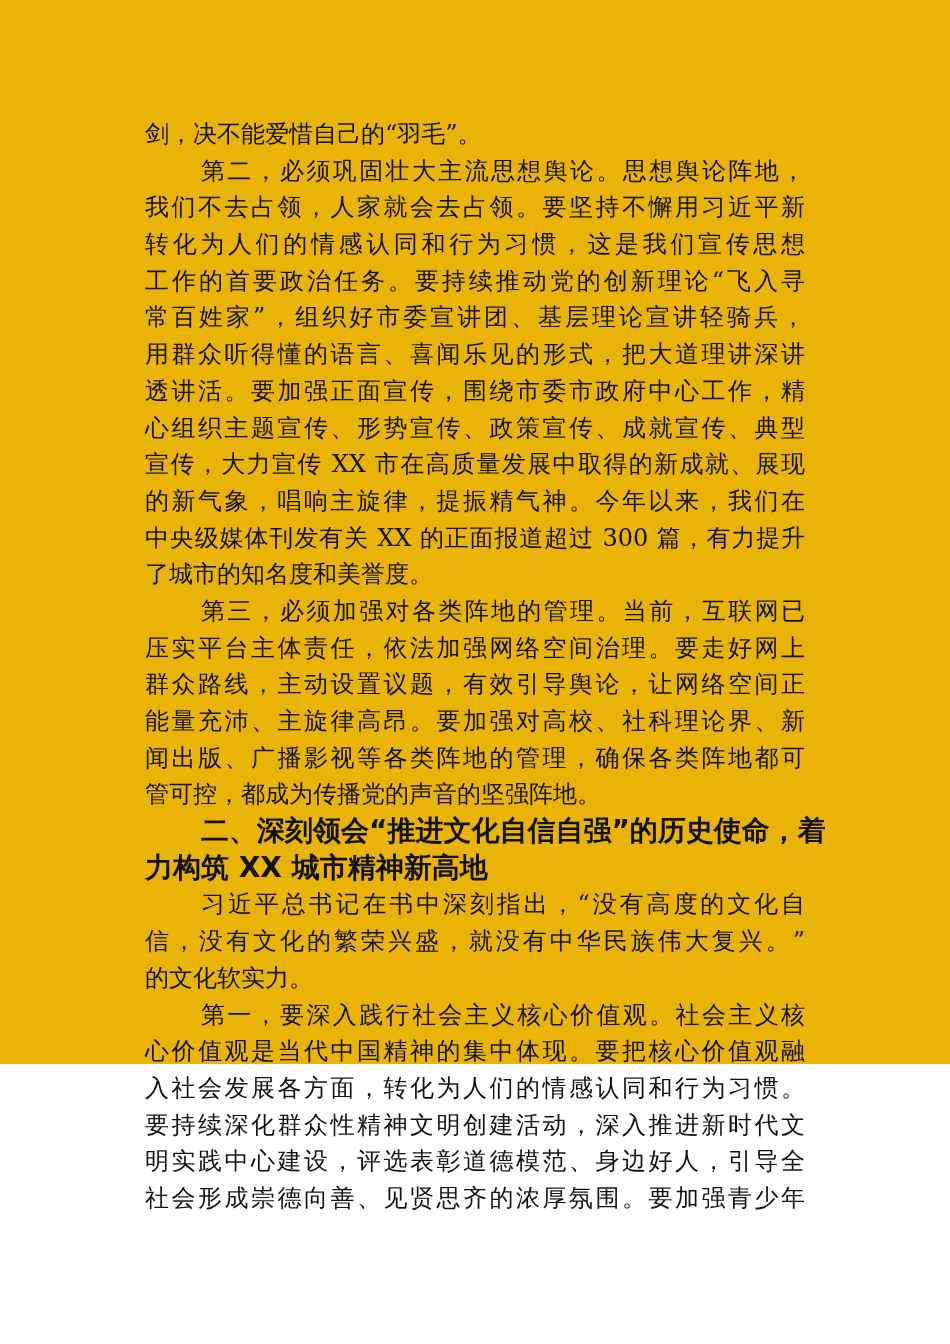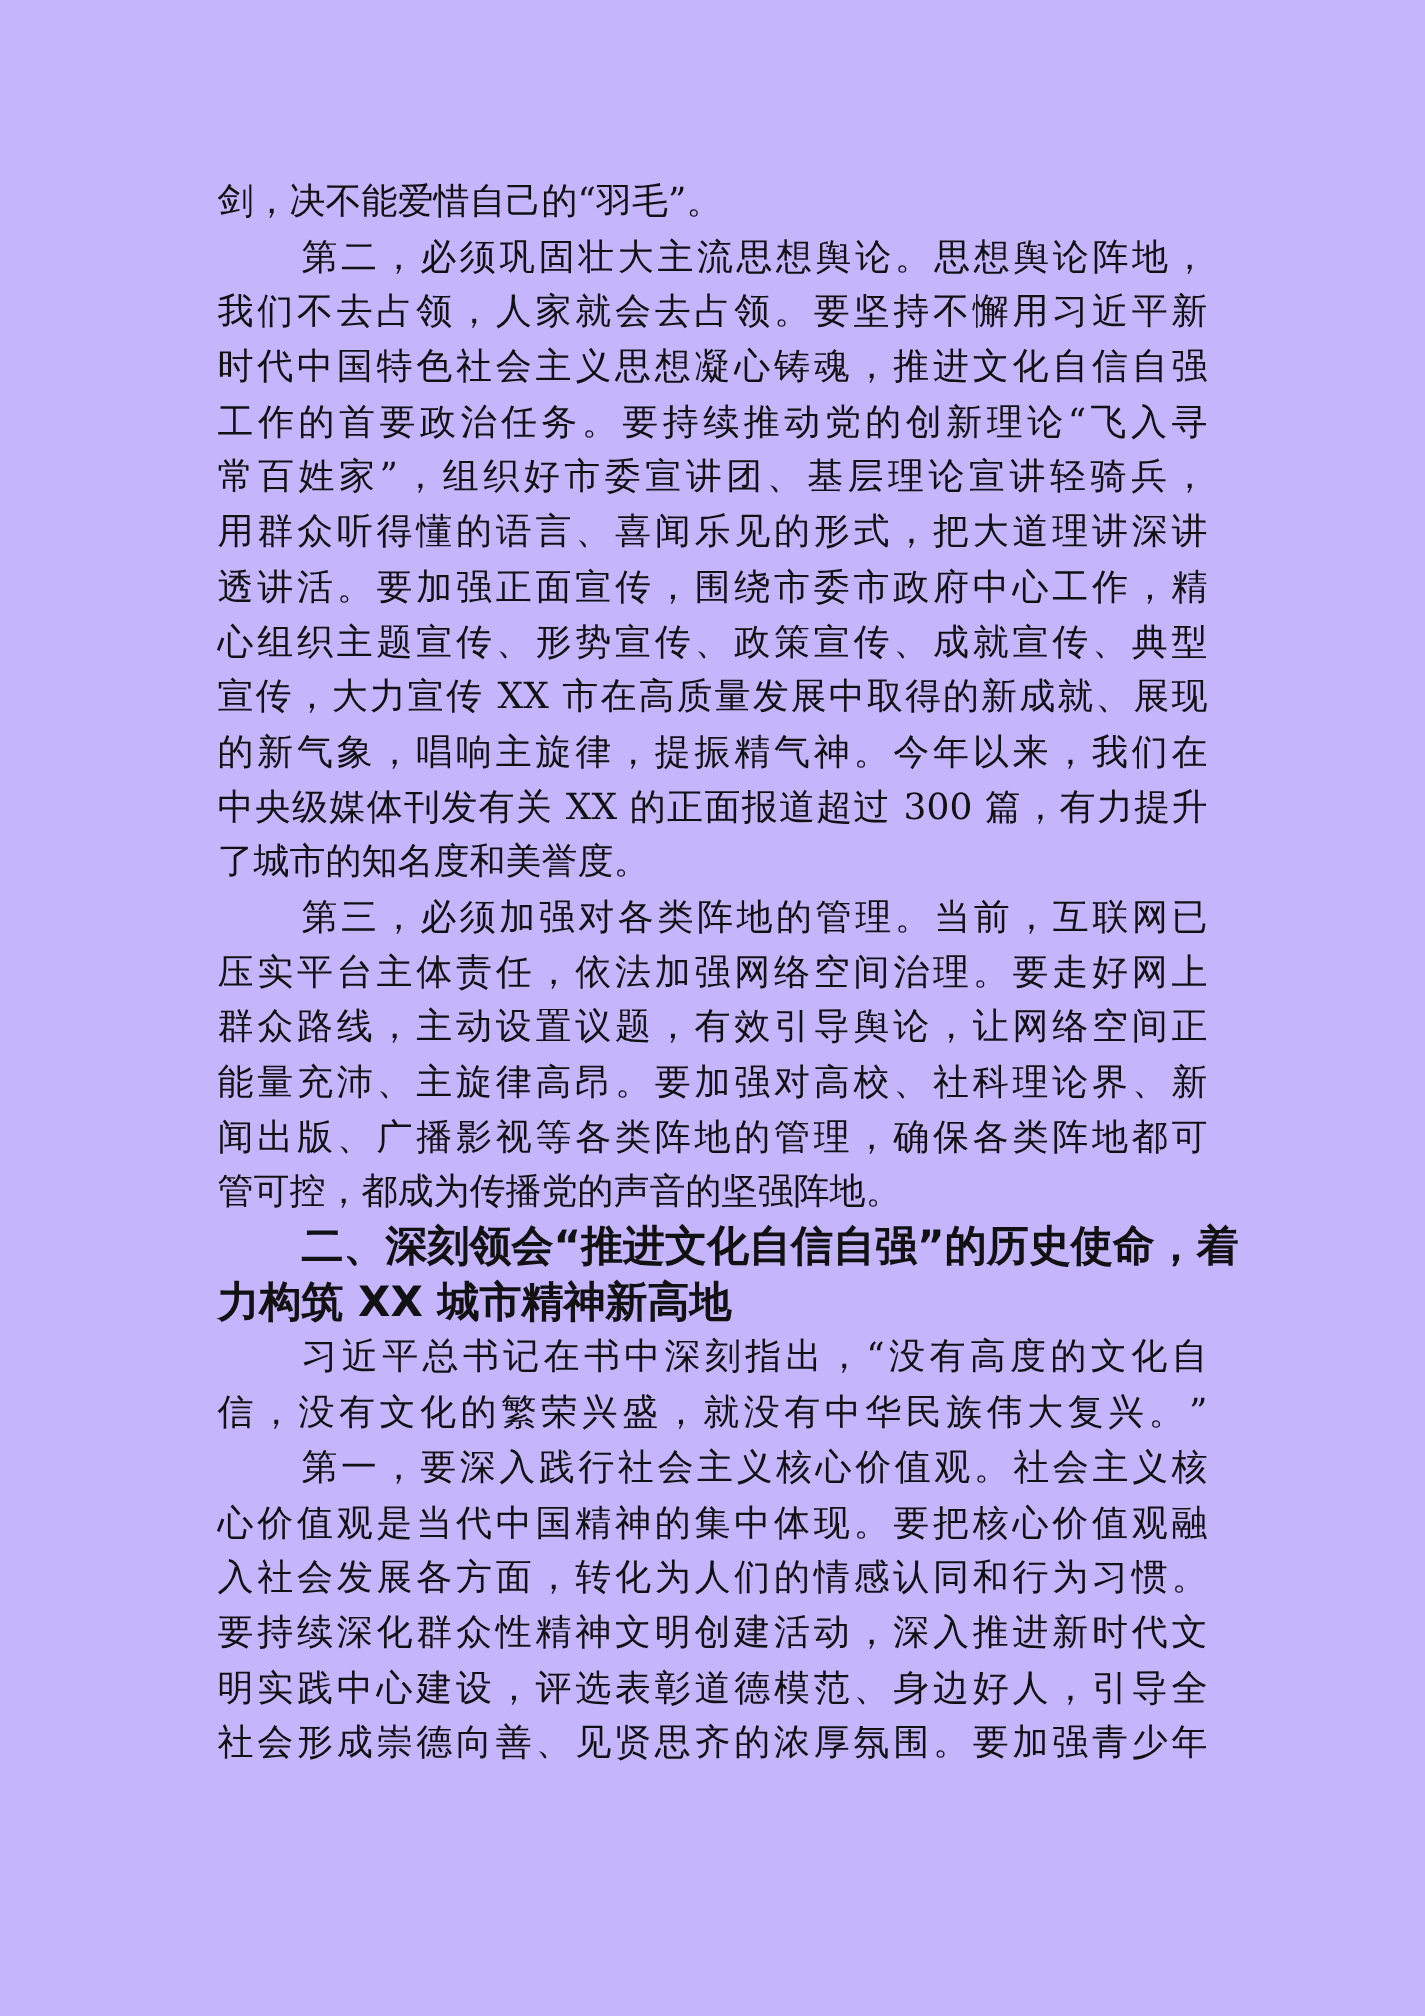--- a/index.html
+++ b/index.html
@@ -11,22 +11,22 @@
       width: 950px;
       height: 1344px;
       position: relative;
       overflow: hidden;
     }
     .page {
       position: absolute;
       left: 0;
       top: 0;
       width: 950px;
-      height: 1344px;
-      background: #c4b5fd;
+      height: 1064px;
+      background: #eab308;
     }
     .content {
       position: absolute;
       left: 145px;
       top: 116px;
       width: 660px;
     }
     .line {
       display: block;
       height: 36.7px;
@@ -57,21 +57,21 @@
 <div class="page">
   <div class="content">
 
     <div>
       <span class="line last">剑，决不能爱惜自己的“羽毛”。</span>
     </div>
 
     <div>
       <span class="line indent">第二，必须巩固壮大主流思想舆论。思想舆论阵地，</span>
       <span class="line">我们不去占领，人家就会去占领。要坚持不懈用习近平新</span>
-      <span class="line">时代中国特色社会主义思想凝心铸魂，推进文化自信自强</span>
+      <span class="line">转化为人们的情感认同和行为习惯，这是我们宣传思想</span>
       <span class="line">工作的首要政治任务。要持续推动党的创新理论“飞入寻</span>
       <span class="line">常百姓家”，组织好市委宣讲团、基层理论宣讲轻骑兵，</span>
       <span class="line">用群众听得懂的语言、喜闻乐见的形式，把大道理讲深讲</span>
       <span class="line">透讲活。要加强正面宣传，围绕市委市政府中心工作，精</span>
       <span class="line">心组织主题宣传、形势宣传、政策宣传、成就宣传、典型</span>
       <span class="line">宣传，大力宣传 XX 市在高质量发展中取得的新成就、展现</span>
       <span class="line">的新气象，唱响主旋律，提振精气神。今年以来，我们在</span>
       <span class="line">中央级媒体刊发有关 XX 的正面报道超过 300 篇，有力提升</span>
       <span class="line last">了城市的知名度和美誉度。</span>
     </div>
@@ -86,20 +86,21 @@
     </div>
 
     <div>
       <span class="line heading indent">二、深刻领会“推进文化自信自强”的历史使命，着</span>
       <span class="line heading last">力构筑 XX 城市精神新高地</span>
     </div>
 
     <div>
       <span class="line indent">习近平总书记在书中深刻指出，“没有高度的文化自</span>
       <span class="line">信，没有文化的繁荣兴盛，就没有中华民族伟大复兴。”</span>
+      <span class="line last">的文化软实力。</span>
     </div>
 
     <div>
       <span class="line indent">第一，要深入践行社会主义核心价值观。社会主义核</span>
       <span class="line">心价值观是当代中国精神的集中体现。要把核心价值观融</span>
       <span class="line">入社会发展各方面，转化为人们的情感认同和行为习惯。</span>
       <span class="line">要持续深化群众性精神文明创建活动，深入推进新时代文</span>
       <span class="line">明实践中心建设，评选表彰道德模范、身边好人，引导全</span>
       <span class="line">社会形成崇德向善、见贤思齐的浓厚氛围。要加强青少年</span>
     </div>

